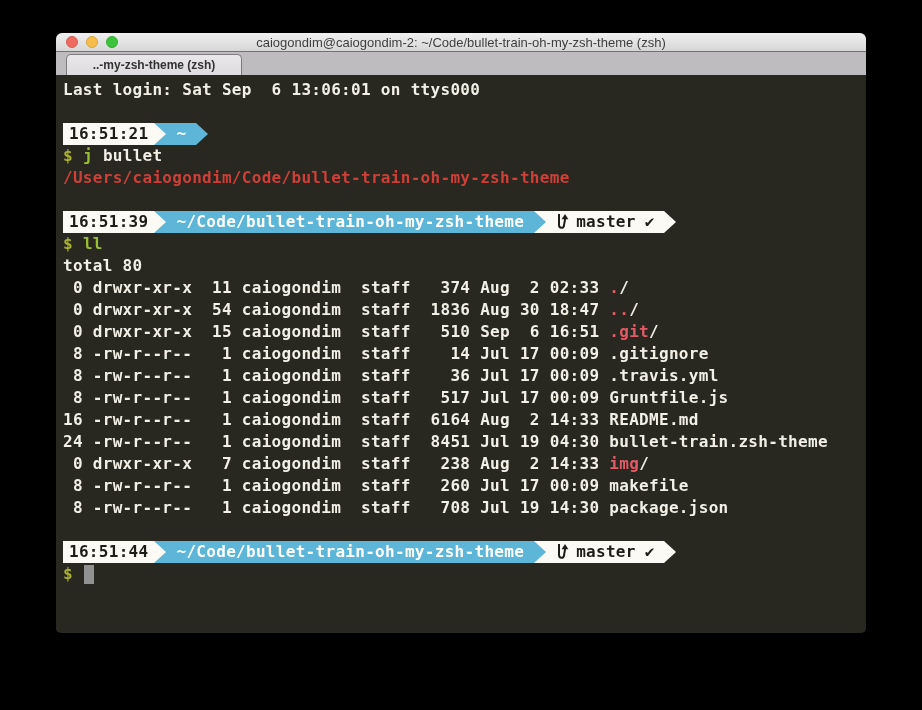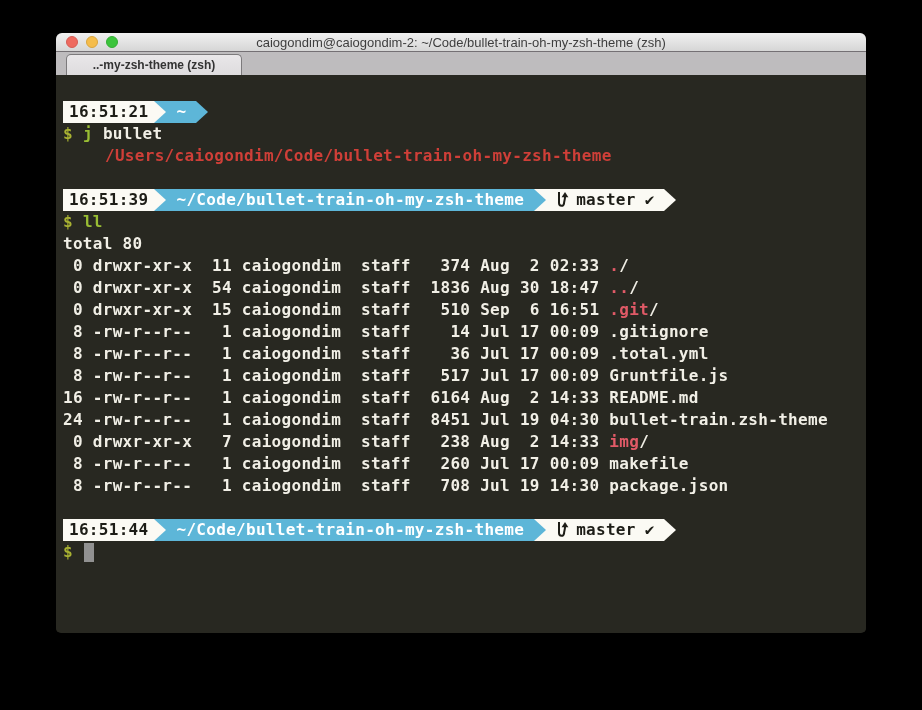--- a/index.html
+++ b/index.html
@@ -55,21 +55,21 @@
   .pl-arrow{width:0;height:0;border-style:solid;border-width:11px 0 11px 12px;
     border-color:transparent transparent transparent transparent;}
   .a-white{border-left-color:var(--seg_bg); background-color:var(--blue);}
   .a-blue-dark{border-left-color:var(--blue); background-color:transparent;}
   .a-blue-white{border-left-color:var(--blue); background-color:var(--seg_bg);}
   .a-white-dark{border-left-color:var(--seg_bg); background-color:transparent;}
 
   .sym{color:var(--green_dollar); margin-right:10px;}
   .cmd{color:var(--green_cmd);}
   .args{color:var(--text); margin-left:10px;}
-  .red{color:var(--red);margin-left:42px;}
+  .red{color:var(--red);}
   .dirname{color:var(--pink);}
   .git-icon{margin-right:6px; display:inline-block;}
   .check{margin-left:9px;}
   .cursor{display:inline-block; width:10px; height:19px; background:var(--cursor);
     vertical-align:middle; margin-left:1px;}
 </style>
 </head>
 <body>
 
 <div class="window">
@@ -84,20 +84,21 @@
   </div>
 
   <div class="tabstrip">
     <div class="tab">
       <span>..-my-zsh-theme (zsh)</span>
     </div>
   </div>
 
   <div class="screen">
 
+    <div class="tline">Last login: Sat Sep  6 13:06:01 on ttys000</div>
     <div class="tline"></div>
 
     <div class="tline prompt">
       <span class="seg time">16:51:21</span>
       <span class="pl-arrow a-white"></span>
       <span class="seg dir">~</span>
       <span class="pl-arrow a-blue-dark"></span>
     </div>
 
     <div class="tline"><span class="sym">$</span><span class="cmd">j</span><span class="args">bullet</span></div>
@@ -123,21 +124,21 @@
     </div>
 
     <div class="tline"><span class="sym">$</span><span class="cmd">ll</span></div>
 
     <div class="tline">total 80</div>
 
     <div class="tline"><span> 0 drwxr-xr-x  11 caiogondim  staff   374 Aug  2 02:33 </span><span class="dirname">.</span><span>/</span></div>
     <div class="tline"><span> 0 drwxr-xr-x  54 caiogondim  staff  1836 Aug 30 18:47 </span><span class="dirname">..</span><span>/</span></div>
     <div class="tline"><span> 0 drwxr-xr-x  15 caiogondim  staff   510 Sep  6 16:51 </span><span class="dirname">.git</span><span>/</span></div>
     <div class="tline"><span> 8 -rw-r--r--   1 caiogondim  staff    14 Jul 17 00:09 </span><span>.gitignore</span><span></span></div>
-    <div class="tline"><span> 8 -rw-r--r--   1 caiogondim  staff    36 Jul 17 00:09 </span><span>.total.yml</span><span></span></div>
+    <div class="tline"><span> 8 -rw-r--r--   1 caiogondim  staff    36 Jul 17 00:09 </span><span>.travis.yml</span><span></span></div>
     <div class="tline"><span> 8 -rw-r--r--   1 caiogondim  staff   517 Jul 17 00:09 </span><span>Gruntfile.js</span><span></span></div>
     <div class="tline"><span>16 -rw-r--r--   1 caiogondim  staff  6164 Aug  2 14:33 </span><span>README.md</span><span></span></div>
     <div class="tline"><span>24 -rw-r--r--   1 caiogondim  staff  8451 Jul 19 04:30 </span><span>bullet-train.zsh-theme</span><span></span></div>
     <div class="tline"><span> 0 drwxr-xr-x   7 caiogondim  staff   238 Aug  2 14:33 </span><span class="dirname">img</span><span>/</span></div>
     <div class="tline"><span> 8 -rw-r--r--   1 caiogondim  staff   260 Jul 17 00:09 </span><span>makefile</span><span></span></div>
     <div class="tline"><span> 8 -rw-r--r--   1 caiogondim  staff   708 Jul 19 14:30 </span><span>package.json</span><span></span></div>
 
     <div class="tline"></div>
 
     <div class="tline prompt">

